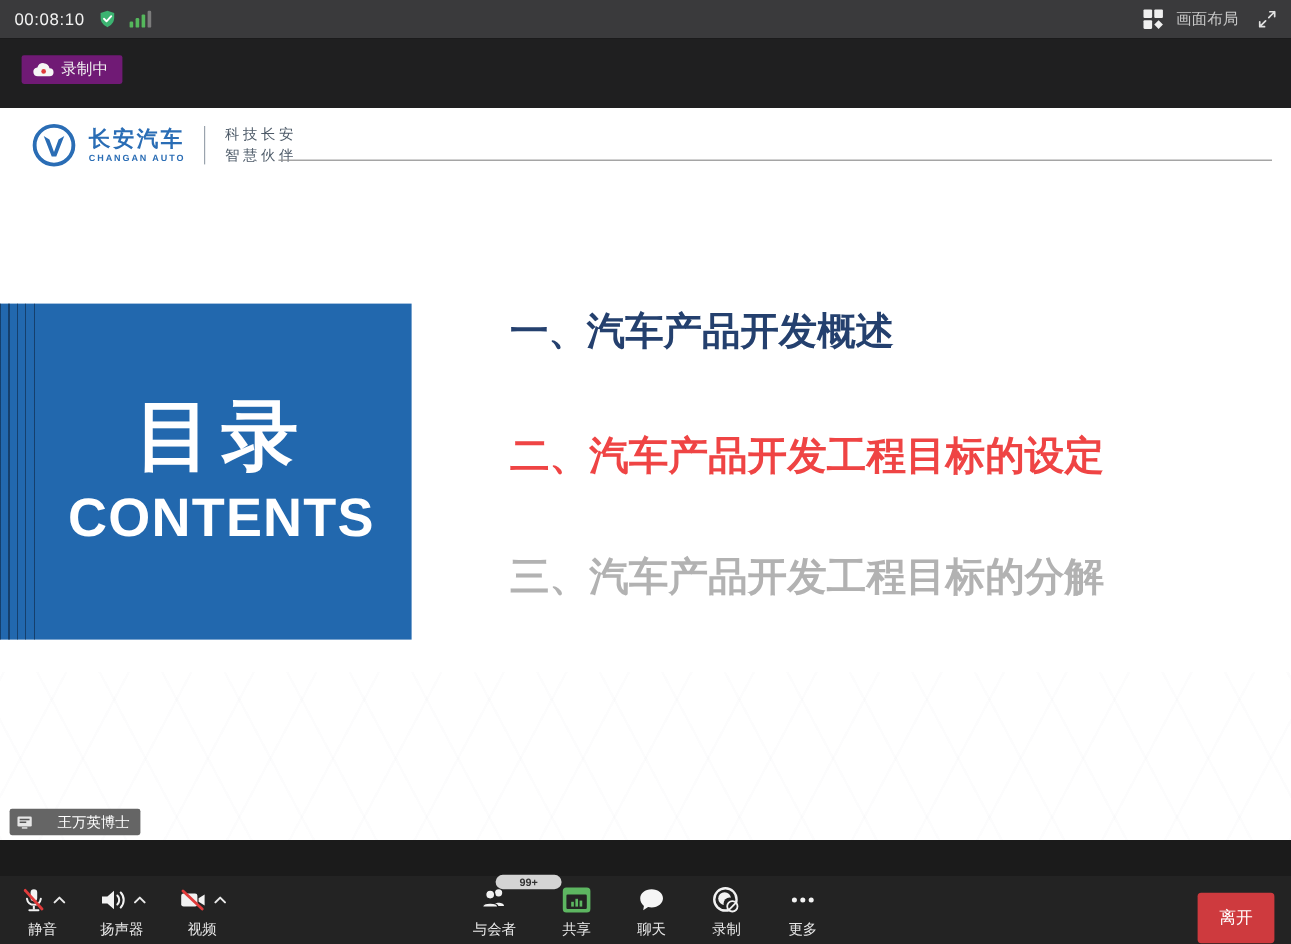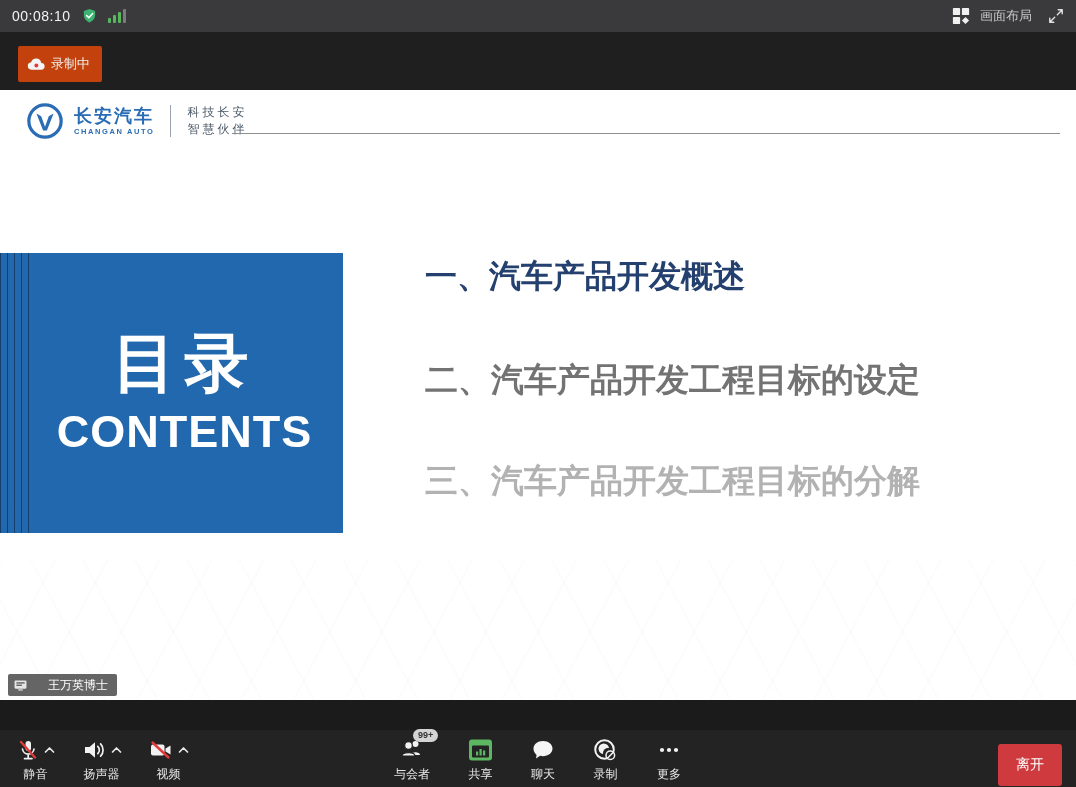--- a/index.html
+++ b/index.html
@@ -14,21 +14,21 @@
   .top-left { display:flex; align-items:center; gap:10px; }
   .timer { color:#f2f2f2; font-size:14px; letter-spacing:.5px; }
   .sig { display:flex; align-items:flex-end; gap:2px; height:14px; }
   .sig i { display:block; width:3px; border-radius:1px; }
   .top-right { display:flex; align-items:center; gap:10px; }
   .layout-label { color:#c7c7c7; font-size:13px;text-align:right; }
   .icon-btn { display:flex; align-items:center; justify-content:center; cursor:pointer; }
 
   
   .rec-bar { position:absolute; top:32px; left:0; width:100%; height:58px; background:#1f1f20; }
-  .rec-badge { position:absolute; left:18px; top:14px; height:36px; background:#c2410c;
+  .rec-badge { position:absolute; left:18px; top:14px; height:24px; background:#701a75;
     border-radius:2px; display:flex; align-items:center; gap:6px; padding:0 12px 0 9px; }
   .rec-badge span { color:#f0f0f0; font-size:13px; }
 
   
   .slide { position:absolute; top:90px; left:0; width:100%; height:610px; background:#ffffff; }
   .watermark { position:absolute; left:0; right:0; top:470px; height:140px; opacity:.5;
     background:
       repeating-linear-gradient(62deg, rgba(120,130,150,.05) 0 2px, transparent 2px 46px),
       repeating-linear-gradient(-62deg, rgba(120,130,150,.05) 0 2px, transparent 2px 46px); }
 
@@ -44,40 +44,40 @@
   .contents-box { position:absolute; left:0; top:163px; width:343px; height:280px;
     background:#2268ae; display:flex; flex-direction:column; align-items:center;
     justify-content:center; padding-left:26px; }
   .contents-box .spine { position:absolute; left:0; top:0; bottom:0; width:30px;
     background:repeating-linear-gradient(90deg, rgba(10,30,55,.55) 0 1px, transparent 1px 7px); }
   .contents-cn { color:#fff; font-size:64px; font-weight:800; letter-spacing:8px; line-height:1.1; }
   .contents-en { color:#fff; font-size:45px; font-weight:800; letter-spacing:1px; margin-top:8px; }
 
   .toc-item { position:absolute; left:425px; font-weight:800; white-space:nowrap; }
   .toc-1 { top:165px; font-size:32px; color:#24406e; }
-  .toc-2 { top:268px; font-size:33px; color:#737373; }
+  .toc-2 { top:268px; font-size:33px; color:#ef4444; }
   .toc-3 { top:369px; font-size:33px; color:#b2b2b2; }
 
   .presenter-badge { position:absolute; left:8px; top:584px; height:22px;
     background:rgba(88,88,88,.92); border-radius:2px; display:flex; align-items:center;
     gap:21px; padding:0 9px 0 6px; }
   .presenter-badge span { color:#fff; font-size:12px; }
 
   
   .gap-strip { position:absolute; top:700px; left:0; width:100%; height:30px; background:#1b1b1b; }
   .toolbar { position:absolute; top:730px; left:0; width:100%; height:57px; background:#232323; }
 
   .ctl-group-left { position:absolute; left:16px; top:5px; display:flex; gap:26px; }
   .ctl-group-mid { position:absolute; left:50%; transform:translateX(-50%); top:5px;
     display:flex; gap:38px; }
   .ctl { display:flex; flex-direction:column; align-items:center; cursor:pointer; }
   .ctl .icon-row { height:30px; display:flex; align-items:center; gap:4px; }
   .ctl .lbl { color:#e8e8e8; font-size:12px; margin-top:1px; }
   .badge-99 { position:absolute; top:-7px; left:14px; background:#d4d4d4; color:#333;
-    font-size:9px; font-weight:bold; border-radius:8px; padding:1px 5px; line-height:1.2; }
+    font-size:9px; font-weight:bold; border-radius:8px; padding:1px 20px; line-height:1.2; }
   .people-wrap { position:relative; }
 
   .leave-btn { position:absolute; right:14px; top:14px; width:64px; height:42px;
     background:#ce3a3e; border:none; border-radius:3px; color:#fff; font-size:14px;
     cursor:pointer; font-family:inherit; }
 </style>
 </head>
 <body>
 
 <div class="app">

